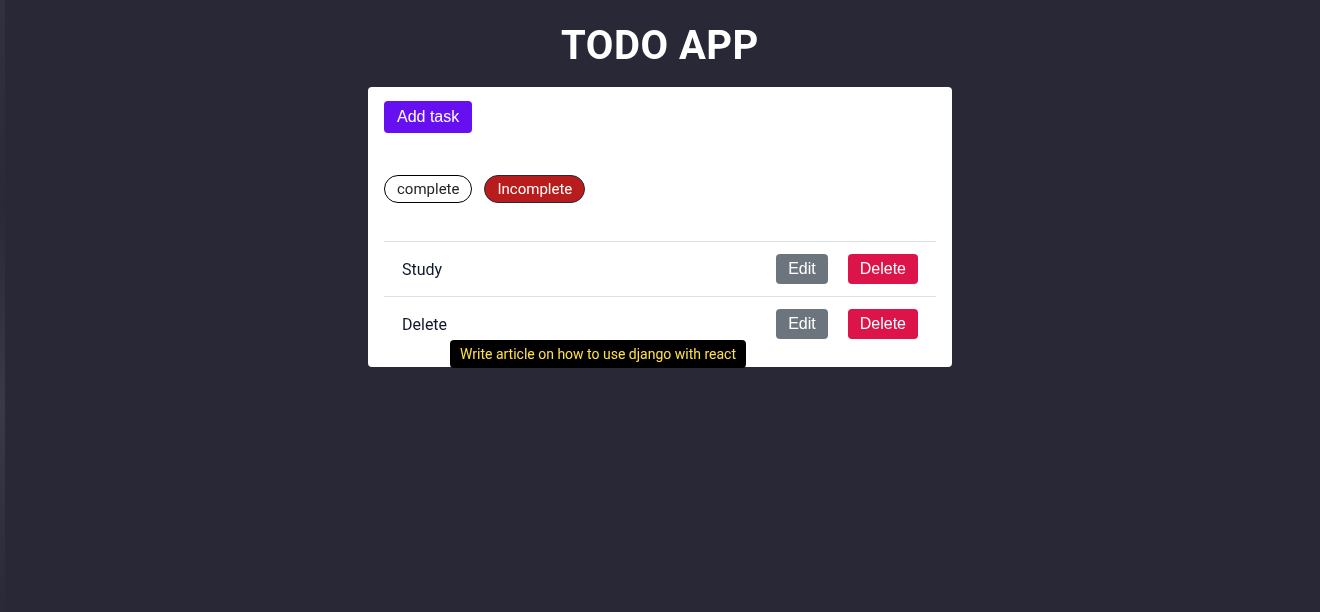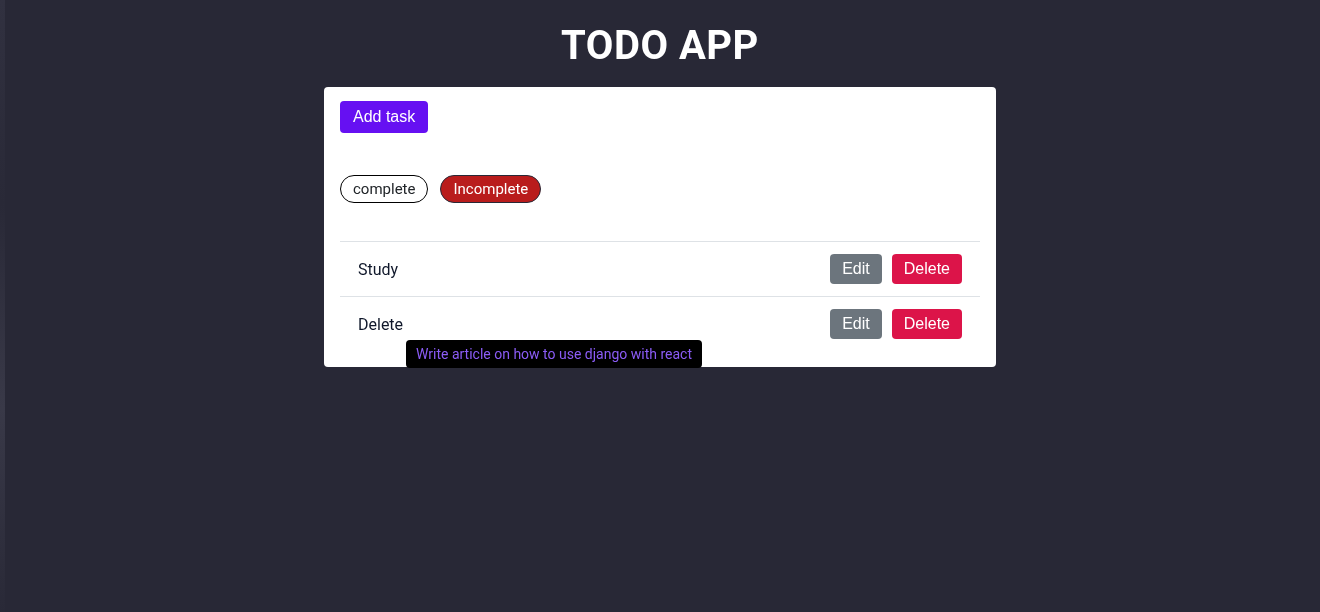--- a/index.html
+++ b/index.html
@@ -18,21 +18,21 @@
       color: #ffffff;
       text-align: center;
       font-size: 40px;
       font-weight: 700;
       padding-top: 22px;
       padding-bottom: 18px;
       letter-spacing: 0.5px;
     }
     .card {
       background: #ffffff;
-      width: 672px;
+      width: 584px;
       margin: 0 auto;
       border-radius: 4px;
       padding: 14px 16px 16px 16px;
       position: relative;
     }
     .add-task-btn {
       background-color: #6610f2;
       color: #ffffff;
       border: none;
       border-radius: 4px;
@@ -70,21 +70,21 @@
       align-items: center;
       border-top: 1px solid #dee2e6;
       padding: 12px 18px 12px 18px;
     }
     .task-title {
       font-size: 16px;
       color: #0f172a;
     }
     .task-actions {
       display: flex;
-      gap: 10px;
+      gap: 20px;
     }
     .btn-edit {
       background-color: #6c757d;
       color: #ffffff;
       border: none;
       border-radius: 4px;
       padding: 6px 12px;
       font-size: 16px;
       cursor: pointer;
     }
@@ -93,21 +93,21 @@
       color: #ffffff;
       border: none;
       border-radius: 4px;
       padding: 2px 12px;
       font-size: 16px;
       cursor: pointer;
     }
     .tooltip {
       position: absolute;
       background-color: #000000;
-      color: #8b5cf6;
+      color: #fde047;
       font-size: 14px;
       padding: 6px 10px;
       border-radius: 4px;
       left: 82px;
       top: 253px;
       white-space: nowrap;
     }
     .left-edge {
       position: absolute;
       left: 0;

